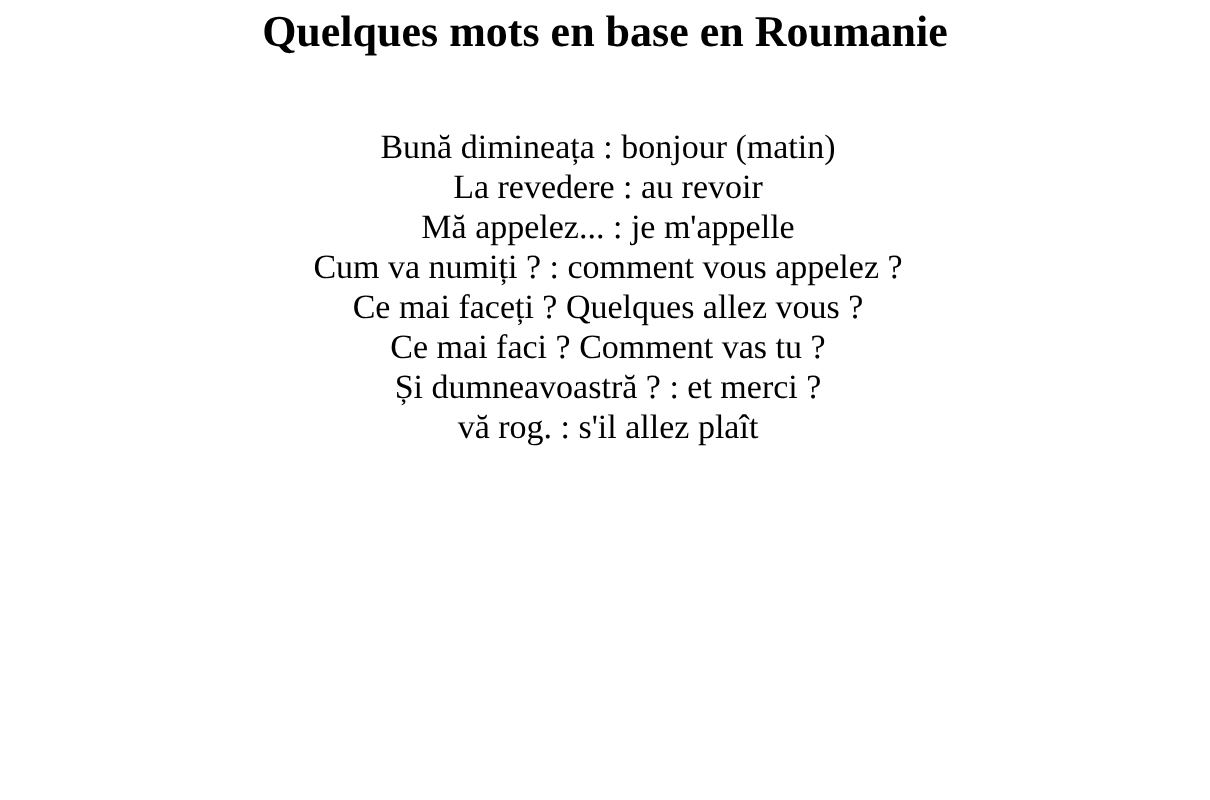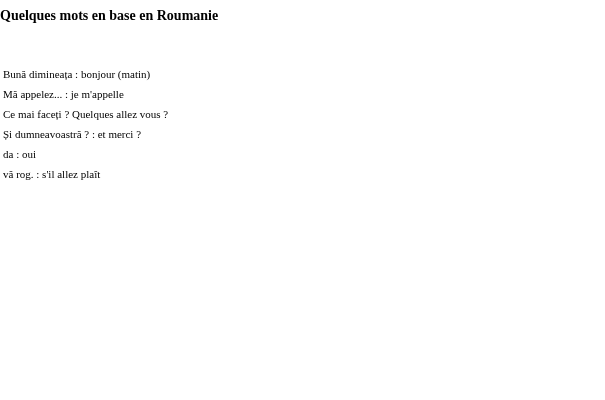--- a/index.html
+++ b/index.html
@@ -11,42 +11,45 @@
     position: relative;
     width: 605px;
     height: 400px;
     background: #ffffff;
     color: #000000;
     font-family: "Liberation Serif", "DejaVu Serif", serif;
     overflow: hidden;
   }
   .page-title {
     padding-top: 6px;
-    text-align: left;
+    text-align: center;
     font-weight: bold;
-    font-size: 14px;
+    font-size: 22px;
     line-height: 20px;
   }
   .phrase-list {
     margin-top: 38px;
     padding-left: 3px;
-    font-size: 11px;
+    font-size: 17px;
     line-height: 20px;
+    text-align: center;
   }
   .phrase-line {
     white-space: pre;
   }
 </style>
 </head>
 <body>
 
 <div class="page">
   <div class="page-title">Quelques mots en base en Roumanie</div>
 
   <div class="phrase-list">
     <div class="phrase-line">Bună dimineața : bonjour (matin)</div>
+    <div class="phrase-line">La revedere : au revoir</div>
     <div class="phrase-line">Mă appelez... : je m'appelle</div>
+    <div class="phrase-line">Cum va numiți ? : comment vous appelez ?</div>
     <div class="phrase-line">Ce mai faceți ? Quelques allez vous ?</div>
+    <div class="phrase-line">Ce mai faci ? Comment vas tu ?</div>
     <div class="phrase-line">Și dumneavoastră ? : et merci ?</div>
-    <div class="phrase-line">da : oui</div>
     <div class="phrase-line">vă rog. : s'il allez plaît</div>
   </div>
 </div>
 
 </body></html>

